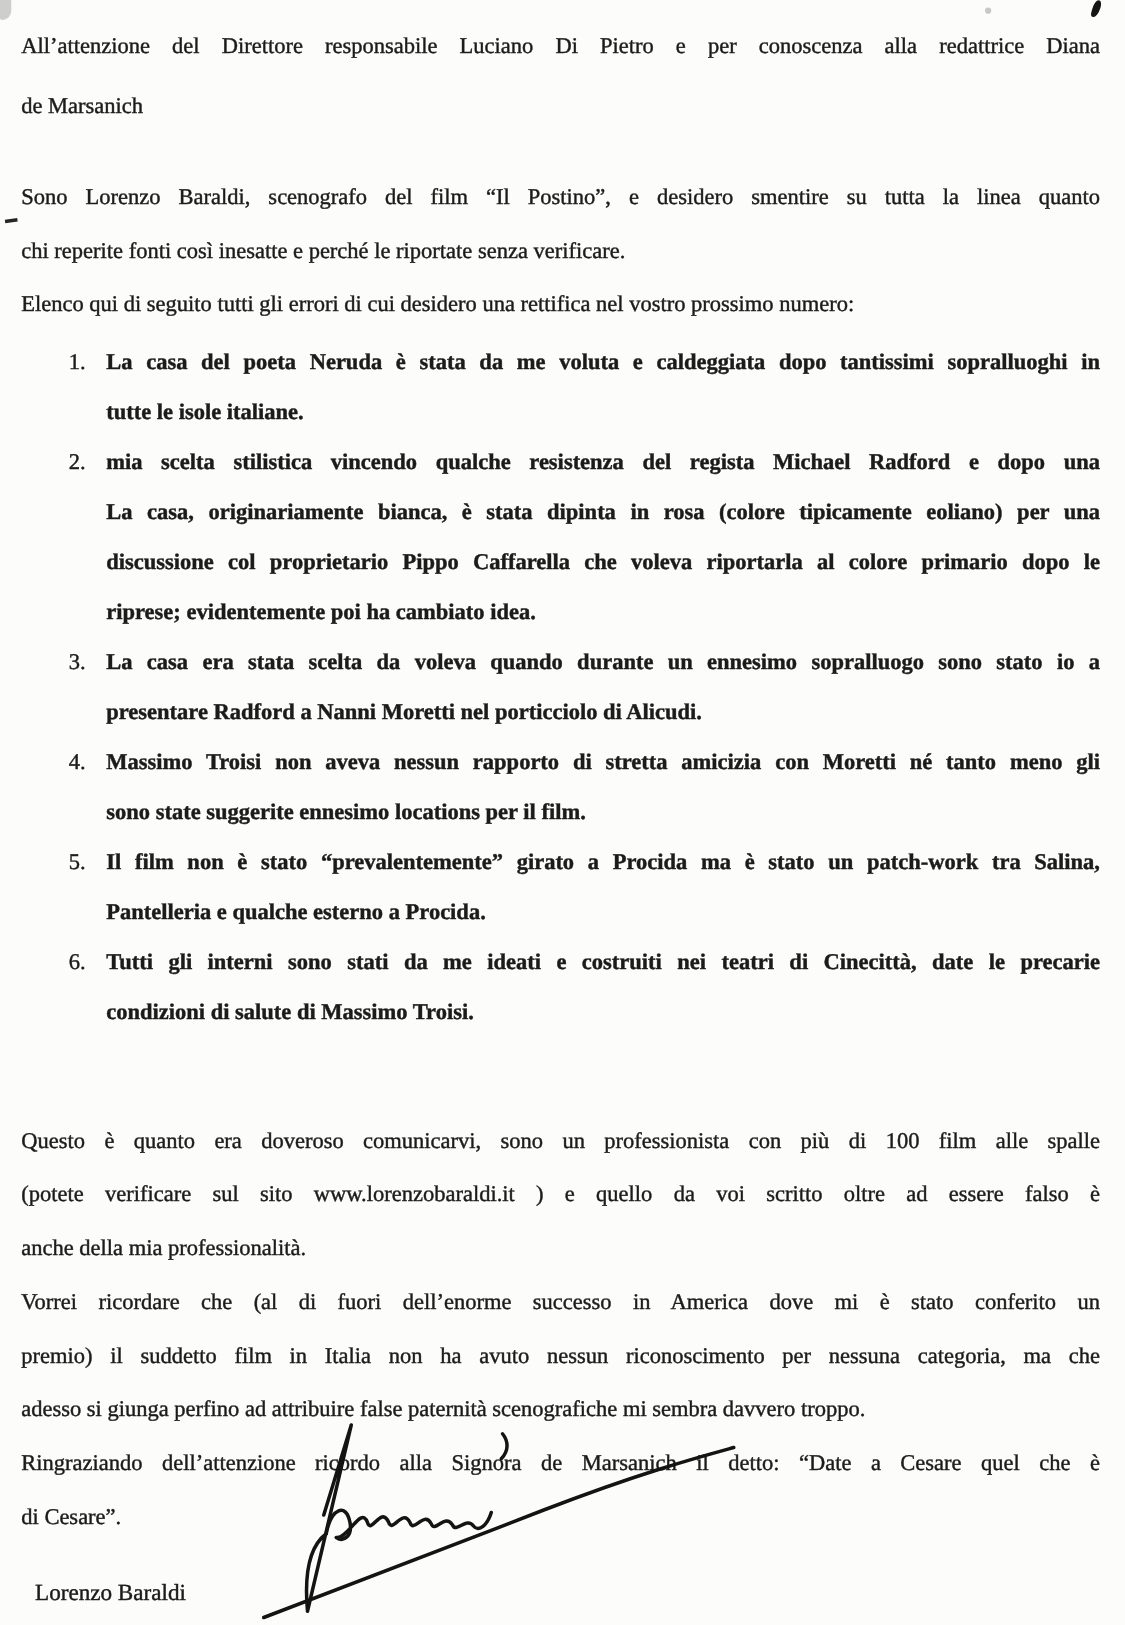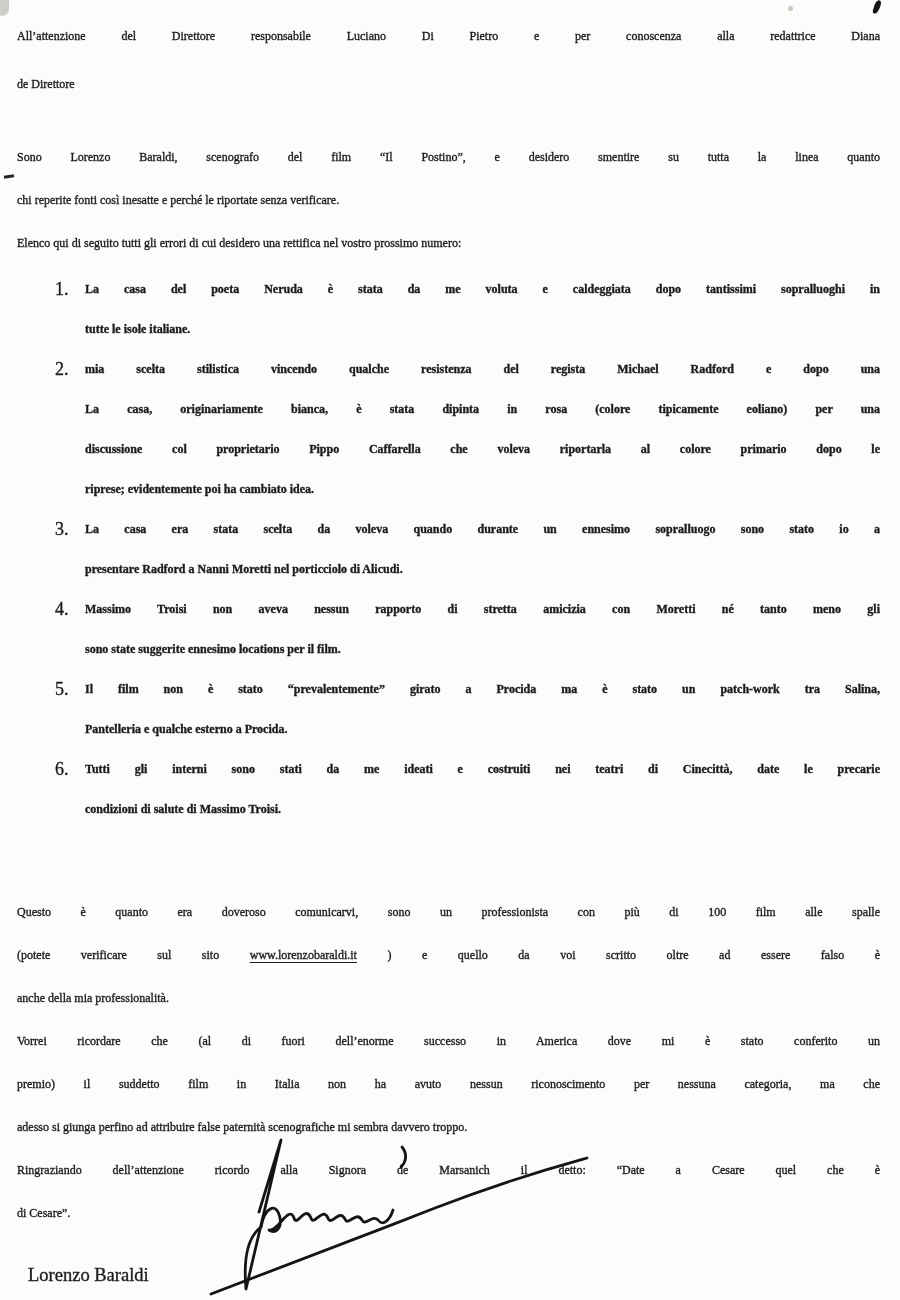--- a/index.html
+++ b/index.html
@@ -8,21 +8,21 @@
     width:900px;height:1300px;
     background:#fcfcfa;
     box-sizing:border-box;
     padding:12px 20px 0 17px;
     font-family:"Liberation Serif","DejaVu Serif",serif;
     color:#1b1b1b;
     -webkit-text-stroke:0.35px #1f1f1f;
     overflow:hidden;
   }
   .ln{
-    font-size:12px;
+    font-size:18px;
     text-align:justify;
     text-align-last:left;
   }
   .j{text-align-last:justify;}
   .recipient .ln{line-height:48px;}
   .intro{margin-top:28px;}
   .intro .ln, .closing .ln{line-height:43px;}
   .list{margin-top:4px;}
   .li{display:flex;}
   .li .num{
@@ -31,21 +31,20 @@
     flex:0 0 auto;
     font-size:18px;
     line-height:40px;
   }
   .li .li-text{flex:1 1 auto;min-width:0;}
   .li .ln{line-height:40px;font-weight:bold;}
   .closing{margin-top:62px;}
   .sig-row{margin-top:20px;}
   .sig-name{font-size:18.5px;line-height:40px;margin-left:11px;}
   .url{
-    text-decoration:underline;
     text-underline-offset:3px;
   }
   .signature-svg{
     position:absolute;
     left:183px;top:1128px;
     width:475px;height:172px;
   }
   .artifact-topleft{
     position:absolute;left:0;top:0;
     width:9px;height:16px;
@@ -76,21 +75,21 @@
 
 <div class="page">
 
   <div class="artifact-topleft"></div>
   <div class="artifact-topright"></div>
   <div class="speck"></div>
   <div class="artifact-dash"></div>
 
   <div class="recipient">
     <div class="ln j">All’attenzione del Direttore responsabile Luciano Di Pietro e per conoscenza alla redattrice Diana</div>
-    <div class="ln">de Direttore</div>
+    <div class="ln">de Marsanich</div>
   </div>
 
   <div class="intro">
     <div class="ln j">Sono Lorenzo Baraldi, scenografo del film “Il Postino”, e desidero smentire su tutta la linea quanto</div>
     <div class="ln">chi reperite fonti così inesatte e perché le riportate senza verificare.</div>
     <div class="ln">Elenco qui di seguito tutti gli errori di cui desidero una rettifica nel vostro prossimo numero:</div>
   </div>
 
   <div class="list">
 

